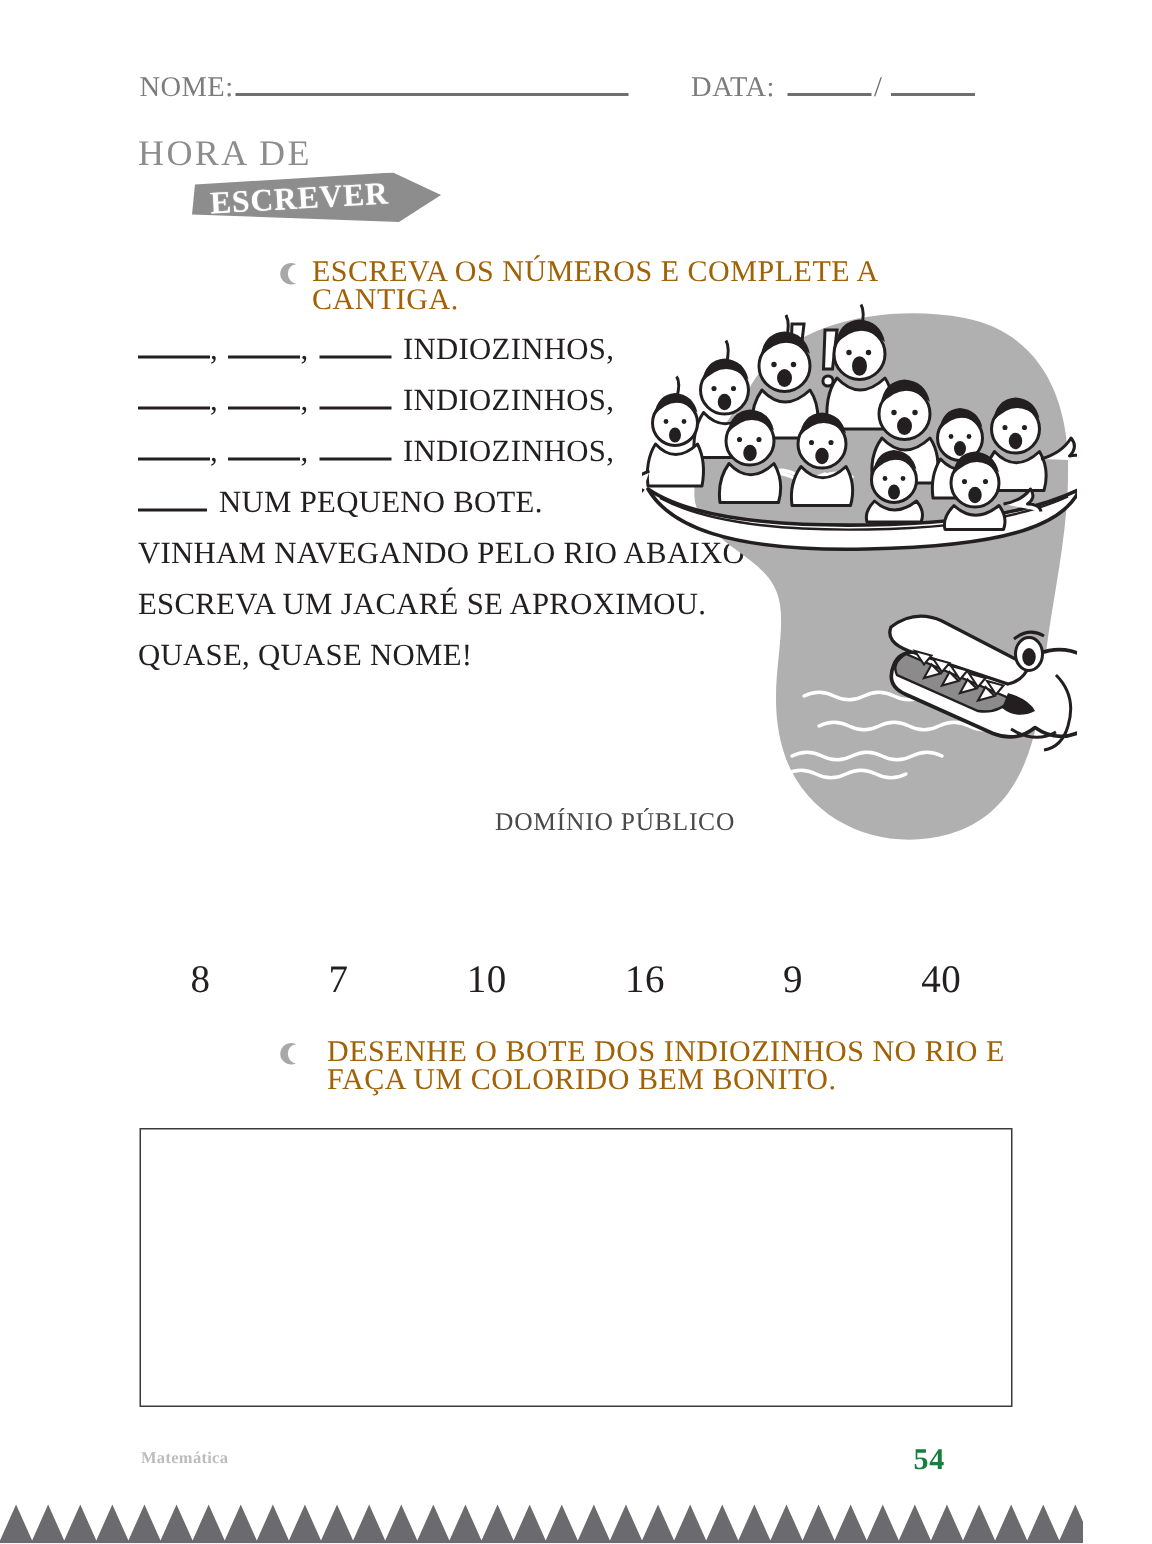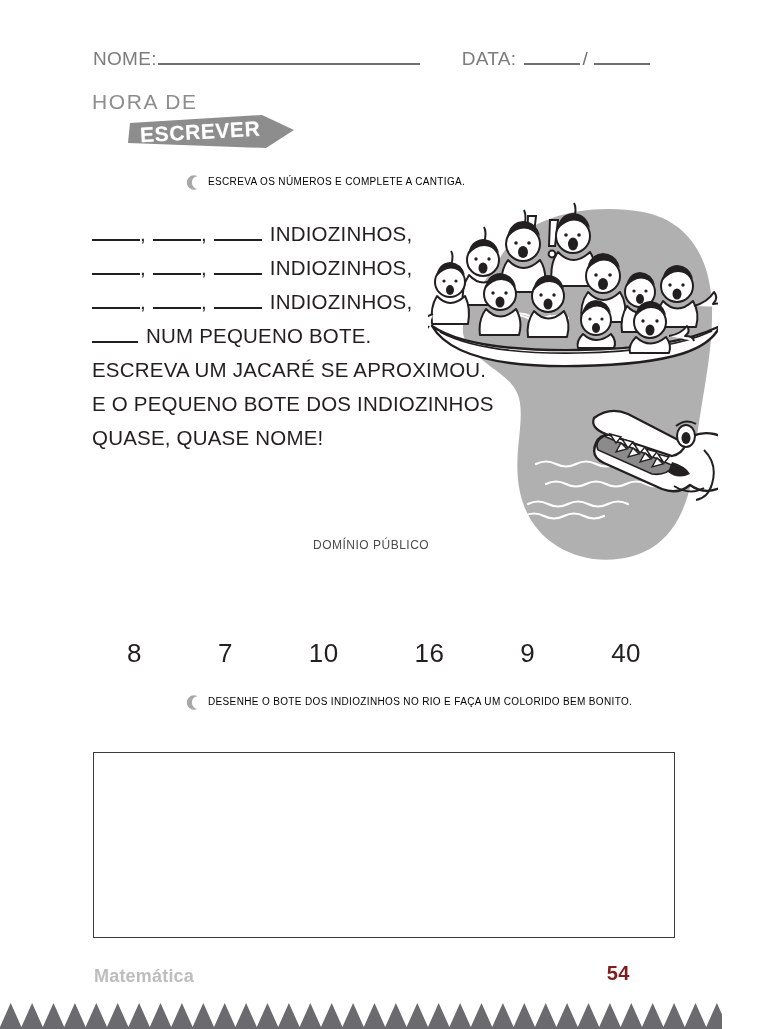--- a/index.html
+++ b/index.html
@@ -9,20 +9,21 @@
   }
   body {
     font-family: "Liberation Sans", sans-serif;
   }
   #page {
     position: relative;
     width: 722px;
     height: 1029px;
     overflow: hidden;
     background: #ffffff;
+    font-family: Liberation Serif, serif;
   }
 
   
   .hdr-row {
     position: absolute;
     left: 93px;
     top: 48px;
     width: 580px;
     height: 28px;
     display: flex;
@@ -48,21 +49,21 @@
     color: #6f6f6f;
     margin: 0 2px;
   }
   .spacer-data { width: 42px; }
 
   
   .hora-de {
     position: absolute;
     left: 92px;
     top: 90px;
-    font-size: 21px;
+    font-size: 24px;
     color: #8d8d8d;
     letter-spacing: 1.6px;
     font-weight: 400;
   }
   .escrever-wrap {
     position: absolute;
     left: 126px;
     top: 115px;
     width: 170px;
     height: 34px;
@@ -90,28 +91,28 @@
     align-items: flex-start;
   }
   .moon {
     flex: 0 0 auto;
     width: 13px;
     height: 15px;
     margin-right: 9px;
     margin-top: 3px;
   }
   .instr-text {
-    font-size: 10px;
+    font-size: 20px;
     line-height: 19px;
-    color: #000000;
+    color: #a16207;
     letter-spacing: .35px;
   }
   #instr1 { left: 186px; top: 172px; width: 470px; }
   #instr2 { left: 186px; top: 577px; width: 490px; }
-  #instr3 { left: 186px; top: 692px; width: 490px; }
+  #instr3 { left: 186px; top: 692px; width: 490px; gap: 10px; }
 
   
   .lyrics {
     position: absolute;
     left: 92px;
     top: 222px;
     width: 420px;
   }
   .lyr-line {
     height: 34px;
@@ -128,23 +129,23 @@
     height: 0;
     width: 48px;
     vertical-align: 2px;
   }
   .blank.short { width: 46px; }
   .comma { margin-right: 7px; }
   .lyr-word { margin-left: 8px; }
 
   .dominio {
     position: absolute;
-    left: 313px;
+    left: 330px;
     top: 538px;
-    font-size: 12px;
+    font-size: 17px;
     color: #4a4a4a;
     letter-spacing: .5px;
   }
 
   
   .illus {
     position: absolute;
     left: 428px;
     top: 198px;
     width: 290px;
@@ -178,32 +179,32 @@
     border: 1.6px solid #3a3a3a;
     background: #ffffff;
     box-sizing: border-box;
   }
 
   
   .footer-subject {
     position: absolute;
     left: 94px;
     top: 966px;
-    font-size: 18px;
+    font-size: 11px;
     font-weight: bold;
     color: #bdbdbd;
     letter-spacing: .2px;
   }
   .footer-page {
     position: absolute;
     right: 92px;
     top: 962px;
     font-size: 20px;
     font-weight: bold;
-    color: #7f1d1d;
+    color: #15803d;
     letter-spacing: .5px;
     text-align: right;
   }
 
   
   .zigzag {
     position: absolute;
     left: 0;
     bottom: 0;
     width: 768px;
@@ -263,24 +264,24 @@
       <span class="blank"></span>
         <span class="comma">,</span>
       <span class="blank"></span>
       <span class="lyr-word">INDIOZINHOS,</span>
     </div>
     <div class="lyr-line">
       <span class="blank short"></span>
       <span class="lyr-word">NUM PEQUENO BOTE.</span>
     </div>
     <div class="lyr-line">
+      <span>VINHAM NAVEGANDO PELO RIO ABAIXO</span>
+    </div>
+    <div class="lyr-line">
       <span>ESCREVA UM JACARÉ SE APROXIMOU.</span>
-    </div>
-    <div class="lyr-line">
-      <span>E O PEQUENO BOTE DOS INDIOZINHOS</span>
     </div>
     <div class="lyr-line">
       <span>QUASE, QUASE NOME!</span>
     </div>
   </div>
 
   <div class="dominio">DOMÍNIO PÚBLICO</div>
 
   <svg class="illus" viewBox="0 0 290 368">
 

